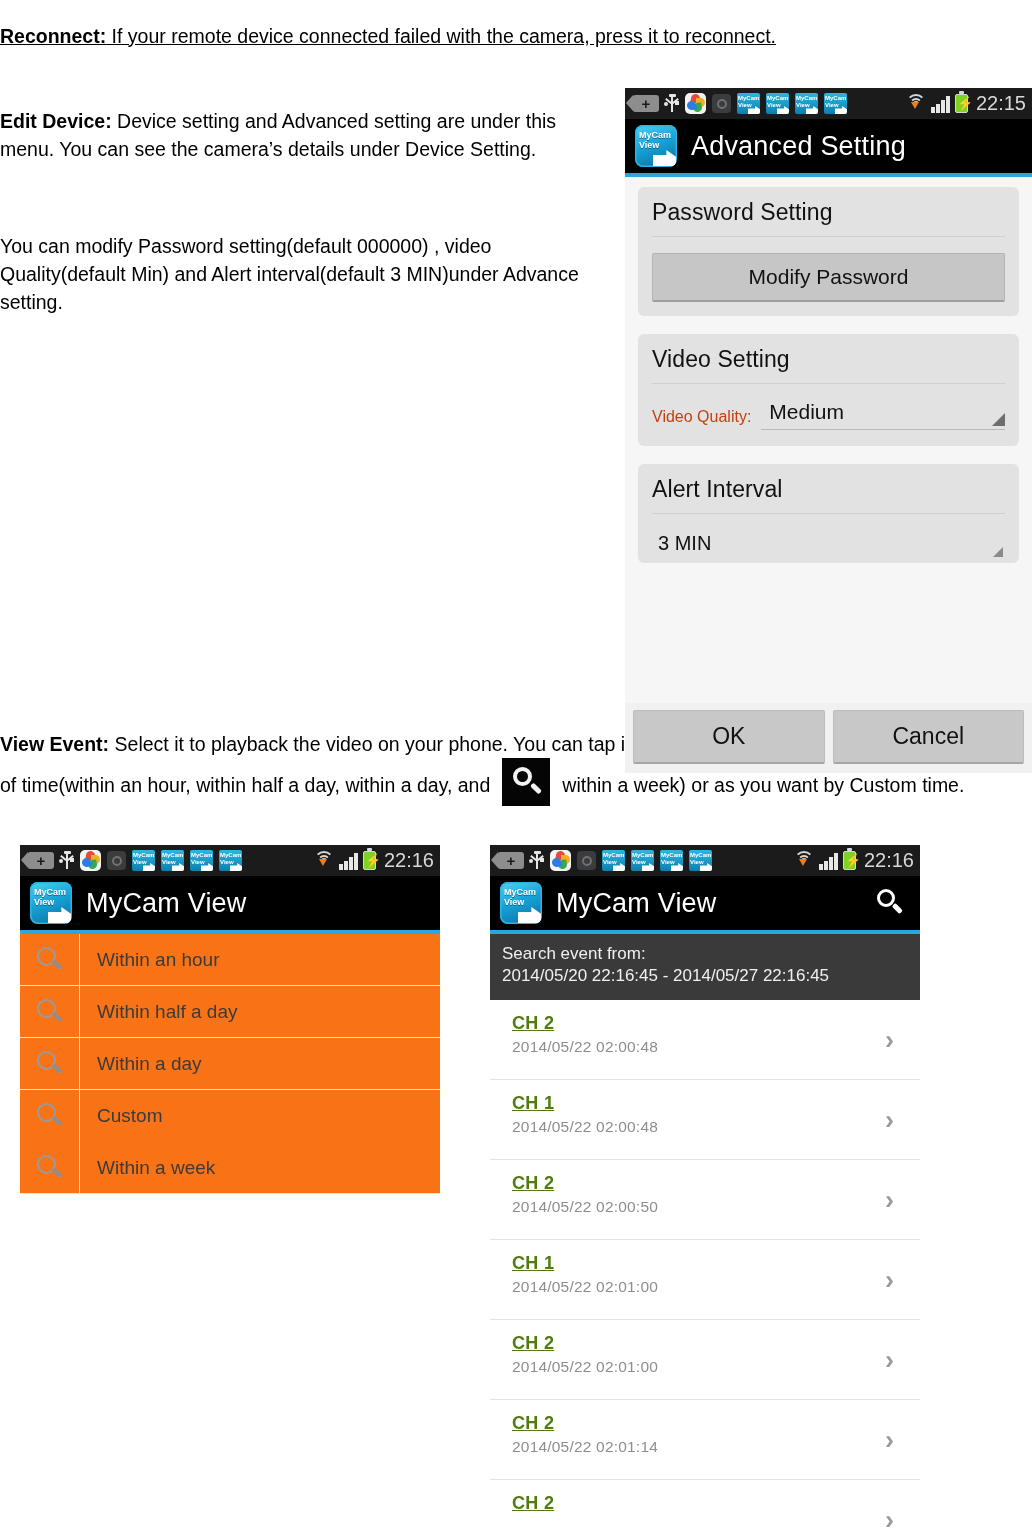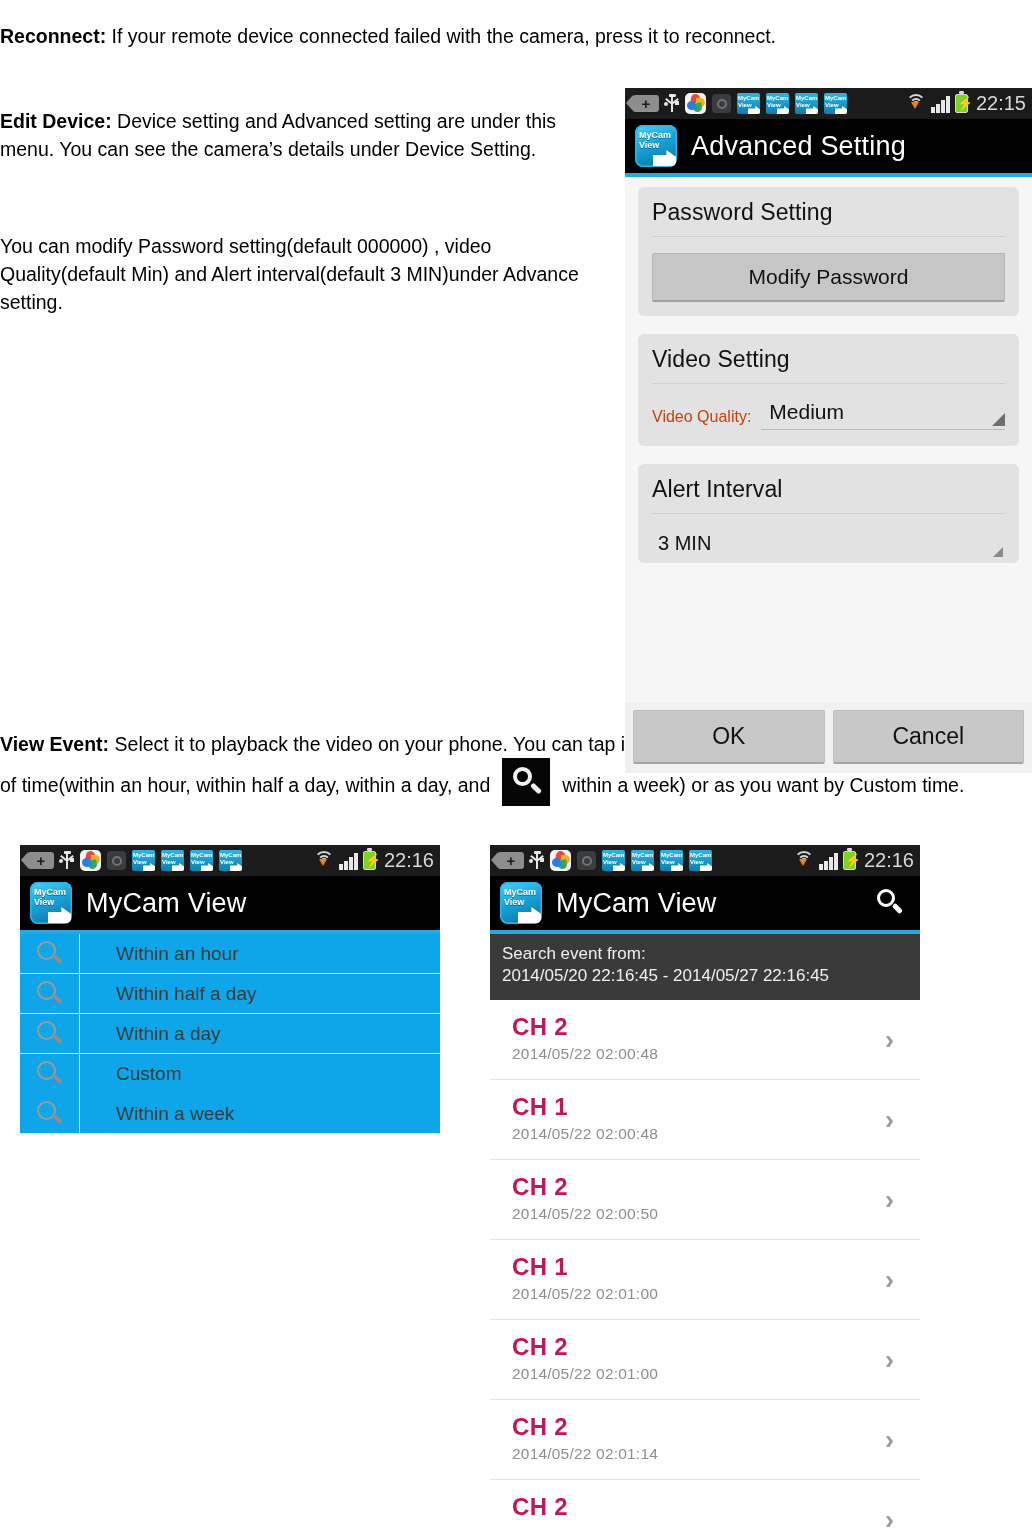--- a/index.html
+++ b/index.html
@@ -10,21 +10,21 @@
     font-family:"Liberation Sans", sans-serif;
     color:#000;
     position:relative;
     overflow:hidden;
   }
 
   
   .doc-p { position:absolute; font-size:19.5px; line-height:28px; color:#000; }
   .doc-p b { font-weight:bold; }
 
-  #p-reconnect { left:0px; top:2px; width:1020px; }
+  #p-reconnect { left:0px; top:2px; width:1020px;text-decoration:underline; }
   #p-edit      { left:0px; top:87px; width:600px; }
   #p-modify    { left:0px; top:212px; width:600px; }
   #p-viewevent { left:0px; top:710px; width:1000px; }
 
   .inline-search-icon {
     display:inline-block;
     width:48px; height:48px;
     background:#050505;
     vertical-align:-14px;
     position:relative;
@@ -214,22 +214,22 @@
   .dlg-btn{
     flex:1; background:#c8c8c8; border:1px solid #bdbdbd; border-bottom:2px solid #a6a6a6;
     border-radius:2px; padding:12px 0; text-align:center; font-size:23px; color:#111;
     font-family:"Liberation Sans", sans-serif; cursor:pointer;
   }
 
   
   #shot-period{ left:20px; top:845px; width:420px; height:380px; }
   #shot-period .list{ background:#fff; }
   .period-row{
-    display:flex; align-items:center; height:40px;
-    border-bottom:1px solid #e6e6e6; background:#0ea5e9;gap:19px;
+    display:flex; align-items:center; height:52px;
+    border-bottom:1px solid #e6e6e6; background:#f97316;
   }
   .period-row .iconcell{
     width:60px; height:100%; display:flex; align-items:center; justify-content:center;
     border-right:1px solid #e0e0e0; flex:0 0 auto;
   }
   .mag{ width:26px;height:26px;position:relative; }
   .mag .ring{
     position:absolute;left:0;top:0;width:19px;height:19px;border-radius:50%;
     border:2px solid #9a9a9a;
   }
@@ -244,21 +244,21 @@
   
   #shot-events{ left:490px; top:845px; width:430px; height:689px; }
   .search-banner{
     background:#3a3a3a; color:#f0f0f0; padding:9px 19px 13px 12px;
     font-size:17px; line-height:22px;
   }
   .event-row{
     position:relative; height:80px; padding:13px 12px 0 22px;
     border-bottom:1px solid #e3e3e3; background:#fff;
   }
-  .event-row .ch{ font-size:24px; font-weight:bold; color:#be185d; letter-spacing:.3px;}
+  .event-row .ch{ font-size:18px; font-weight:bold; color:#4d7c0f; letter-spacing:.3px;text-decoration:underline;}
   .event-row .ts{ font-size:15.5px; color:#8e8e8e; margin-top:4px; letter-spacing:.2px;}
   .event-row .chev{
     position:absolute; right:26px; top:50%; transform:translateY(-50%);
     color:#9b9b9b; font-size:27px; font-weight:bold; line-height:1;
   }
 </style>
 </head>
 <body>
 
 <p class="doc-p" id="p-reconnect">

